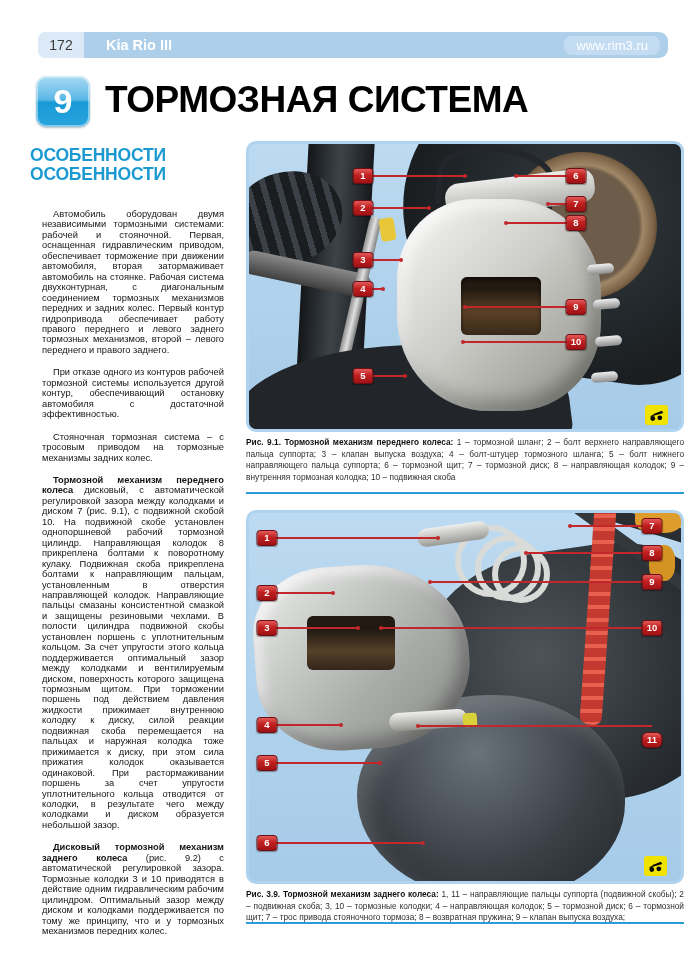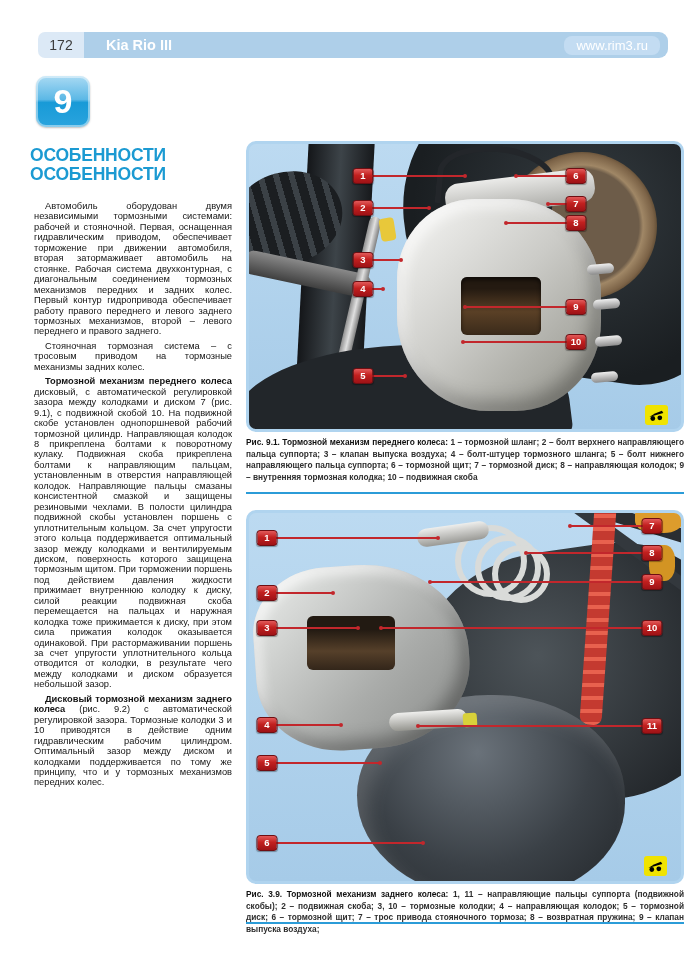--- a/index.html
+++ b/index.html
@@ -21,42 +21,42 @@
       box-shadow:inset 0 0 0 2px rgba(255,255,255,.45),0 1px 2px rgba(0,0,0,.25);
       color:#ffffff;font-weight:bold;font-size:34px;text-align:center;line-height:51px;}
   #chapter-title{position:absolute;left:105px;top:79px;width:560px;color:#000;
       font-weight:bold;font-size:37px;letter-spacing:-0.5px;white-space:nowrap;}
 
   
   #section-heading{position:absolute;left:30px;top:146px;width:210px;color:#1b9ad2;
       font-weight:bold;font-size:17.5px;line-height:19px;letter-spacing:-0.2px;}
   #body-text{position:absolute;left:30px;top:197px;width:206px;height:738px;overflow:hidden;
       color:#141414;font-size:9.3px;line-height:10.45px;text-align:justify;}
-  #body-text p{margin:4px;text-indent:11px;}
+  #body-text p{margin:12px;text-indent:11px;}
 
   
   .photo{position:absolute;width:438px;box-sizing:border-box;border:3px solid #b0d4ef;
          border-radius:10px;overflow:hidden;background:linear-gradient(180deg,#bcdaf1,#a6cbe8);}
   #fig1{left:246px;top:141px;height:291px;}
   #fig2{left:246px;top:510px;height:374px;}
   .photo > div{position:absolute;}
 
   
   .leader{position:absolute;height:1.5px;background:#c2272c;z-index:30;}
   .leader-dot{position:absolute;width:4px;height:4px;border-radius:50%;background:#c2272c;z-index:30;}
   .callout{position:absolute;transform:translate(-50%,-50%);min-width:13px;height:14px;padding:0 3px;
       background:linear-gradient(180deg,#e25a5a 0%,#c2201f 45%,#9e1216 100%);
       border:1.5px solid #6f0e12;border-radius:3.5px;color:#fff;font-weight:bold;font-size:9.5px;
       line-height:14px;text-align:center;z-index:40;box-shadow:0 1px 1px rgba(0,0,0,.35);}
 
   .corner-icon{position:absolute;width:23px;height:20px;background:#f0e300;border-radius:3px;
       z-index:45;display:flex;align-items:center;justify-content:center;}
 
   
-  .caption{position:absolute;left:246px;width:438px;color:#2e2e2e;font-size:8.3px;line-height:11.6px;text-align:justify;font-weight:bold;}
+  .caption{position:absolute;left:246px;width:438px;color:#2e2e2e;font-size:8.3px;line-height:11.6px;text-align:justify;}
   .caption b{color:#111;}
   #cap1{top:437px;}
   #cap2{top:889px;}
   .bluerule{position:absolute;left:246px;width:438px;height:2px;background:#2b9cd8;}
   #rule1{top:492px;}
   #rule2{top:922px;}
 
   
   .f1-fender{right:-50px;top:-70px;width:330px;height:300px;border-radius:45% 10% 25% 55%;
       background:radial-gradient(circle at 55% 45%,#343b40 0%,#1a1e21 70%);transform:rotate(8deg);}
@@ -116,27 +116,29 @@
 
   <div id="header">
     <div id="pagenum">172</div>
     <div id="headbar">
       <span id="booktitle">Kia Rio III</span>
       <span id="site">www.rim3.ru</span>
     </div>
   </div>
 
   <div id="chapter-badge">9</div>
+  <div id="chapter-title">ТОРМОЗНАЯ СИСТЕМА</div>
 
   <div id="section-heading">
     <span>ОСОБЕННОСТИ</span><br>
     <span>ОСОБЕННОСТИ</span>
   </div>
   <div id="body-text">
       <p>Автомобиль оборудован двумя независимыми тормозными системами: рабочей и стояночной. Первая, оснащенная гидравлическим приводом, обеспечивает торможение при движении автомобиля, вторая затормаживает автомобиль на стоянке. Рабочая система двухконтурная, с диагональным соединением тормозных механизмов передних и задних колес. Первый контур гидропривода обеспечивает работу правого переднего и левого заднего тормозных механизмов, второй – левого переднего и правого заднего.</p>
+      <p>При отказе одного из контуров рабочей тормозной системы используется другой контур, обеспечивающий остановку автомобиля с достаточной эффективностью.</p>
       <p>Стояночная тормозная система – с тросовым приводом на тормозные механизмы задних колес.</p>
       <p><b>Тормозной механизм переднего колеса</b> дисковый, с автоматической регулировкой зазора между колодками и диском 7 (рис. 9.1), с подвижной скобой 10. На подвижной скобе установлен однопоршневой рабочий тормозной цилиндр. Направляющая колодок 8 прикреплена болтами к поворотному кулаку. Подвижная скоба прикреплена болтами к направляющим пальцам, установленным в отверстия направляющей колодок. Направляющие пальцы смазаны консистентной смазкой и защищены резиновыми чехлами. В полости цилиндра подвижной скобы установлен поршень с уплотнительным кольцом. За счет упругости этого кольца поддерживается оптимальный зазор между колодками и вентилируемым диском, поверхность которого защищена тормозным щитом. При торможении поршень под действием давления жидкости прижимает внутреннюю колодку к диску, силой реакции подвижная скоба перемещается на пальцах и наружная колодка тоже прижимается к диску, при этом сила прижатия колодок оказывается одинаковой. При растормаживании поршень за счет упругости уплотнительного кольца отводится от колодки, в результате чего между колодками и диском образуется небольшой зазор.</p>
       <p><b>Дисковый тормозной механизм заднего колеса</b> (рис. 9.2) с автоматической регулировкой зазора. Тормозные колодки 3 и 10 приводятся в действие одним гидравлическим рабочим цилиндром. Оптимальный зазор между диском и колодками поддерживается по тому же принципу, что и у тормозных механизмов передних колес.</p>
     </div>
 
   <div id="fig1" class="photo">
     <div class="f1-fender"></div>
     <div class="f1-leftcol"></div>
     <div class="f1-cvboot"></div>
     <div class="f1-axle"></div>
@@ -243,20 +245,20 @@
       <div class="leader-dot" style="left: 275px; top: 38px;"></div>
       <div class="callout" style="left: 403px; top: 40px;">8</div>
       <div class="leader" style="left: 181px; width: 222px; top: 68px;"></div>
       <div class="leader-dot" style="left: 179px; top: 67px;"></div>
       <div class="callout" style="left: 403px; top: 69px;">9</div>
       <div class="leader" style="left: 132px; width: 271px; top: 114px;"></div>
       <div class="leader-dot" style="left: 130px; top: 113px;"></div>
       <div class="callout" style="left: 403px; top: 115px;">10</div>
       <div class="leader" style="left: 169px; width: 234px; top: 212px;"></div>
       <div class="leader-dot" style="left: 167px; top: 211px;"></div>
-      <div class="callout" style="left: 403px; top: 213px;">11</div>
+      <div class="callout" style="left: 403px; top: 227px; border-radius: 6px;">11</div>
     </div>
   <div id="cap2" class="caption">
     <b>Рис. 3.9. Тормозной механизм заднего колеса:</b><span> 1, 11 – направляющие пальцы суппорта (подвижной скобы); 2 – подвижная скоба; 3, 10 – тормозные колодки; 4 – направляющая колодок; 5 – тормозной диск; 6 – тормозной щит; 7 – трос привода стояночного тормоза; 8 – возвратная пружина; 9 – клапан выпуска воздуха;</span>
   </div>
   <div id="rule2" class="bluerule"></div>
 
 </div>
 
 </body></html>

